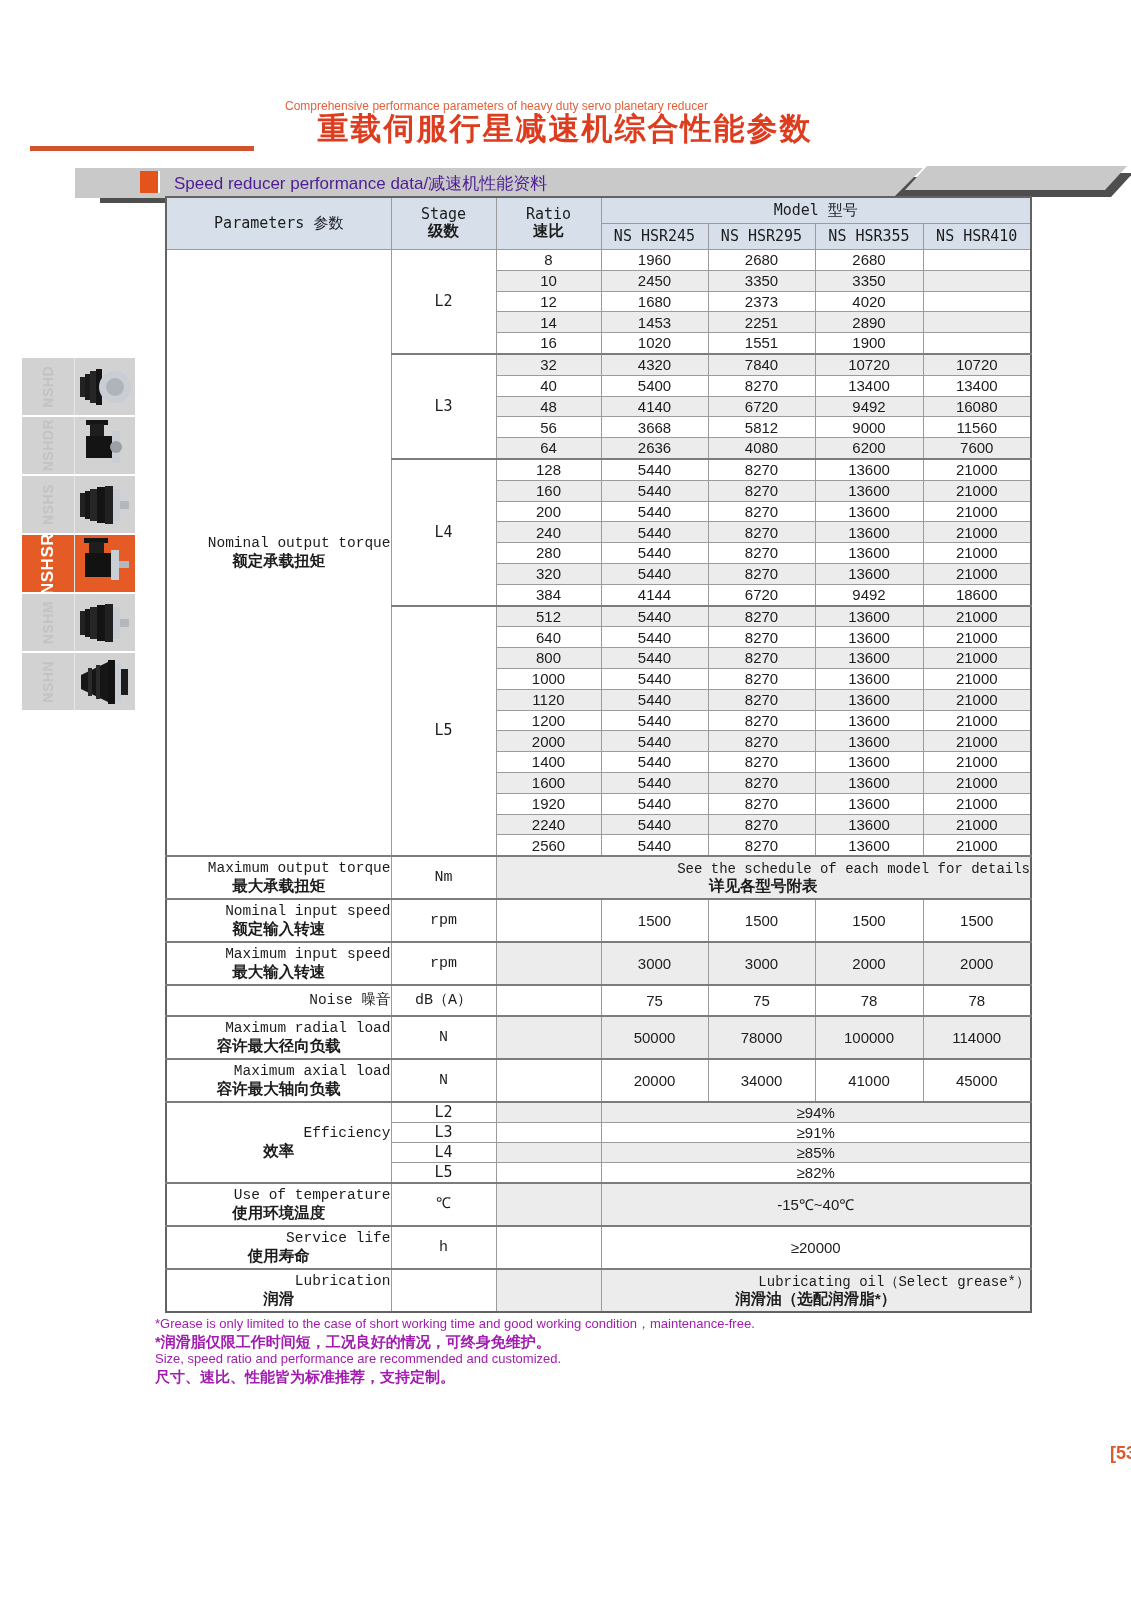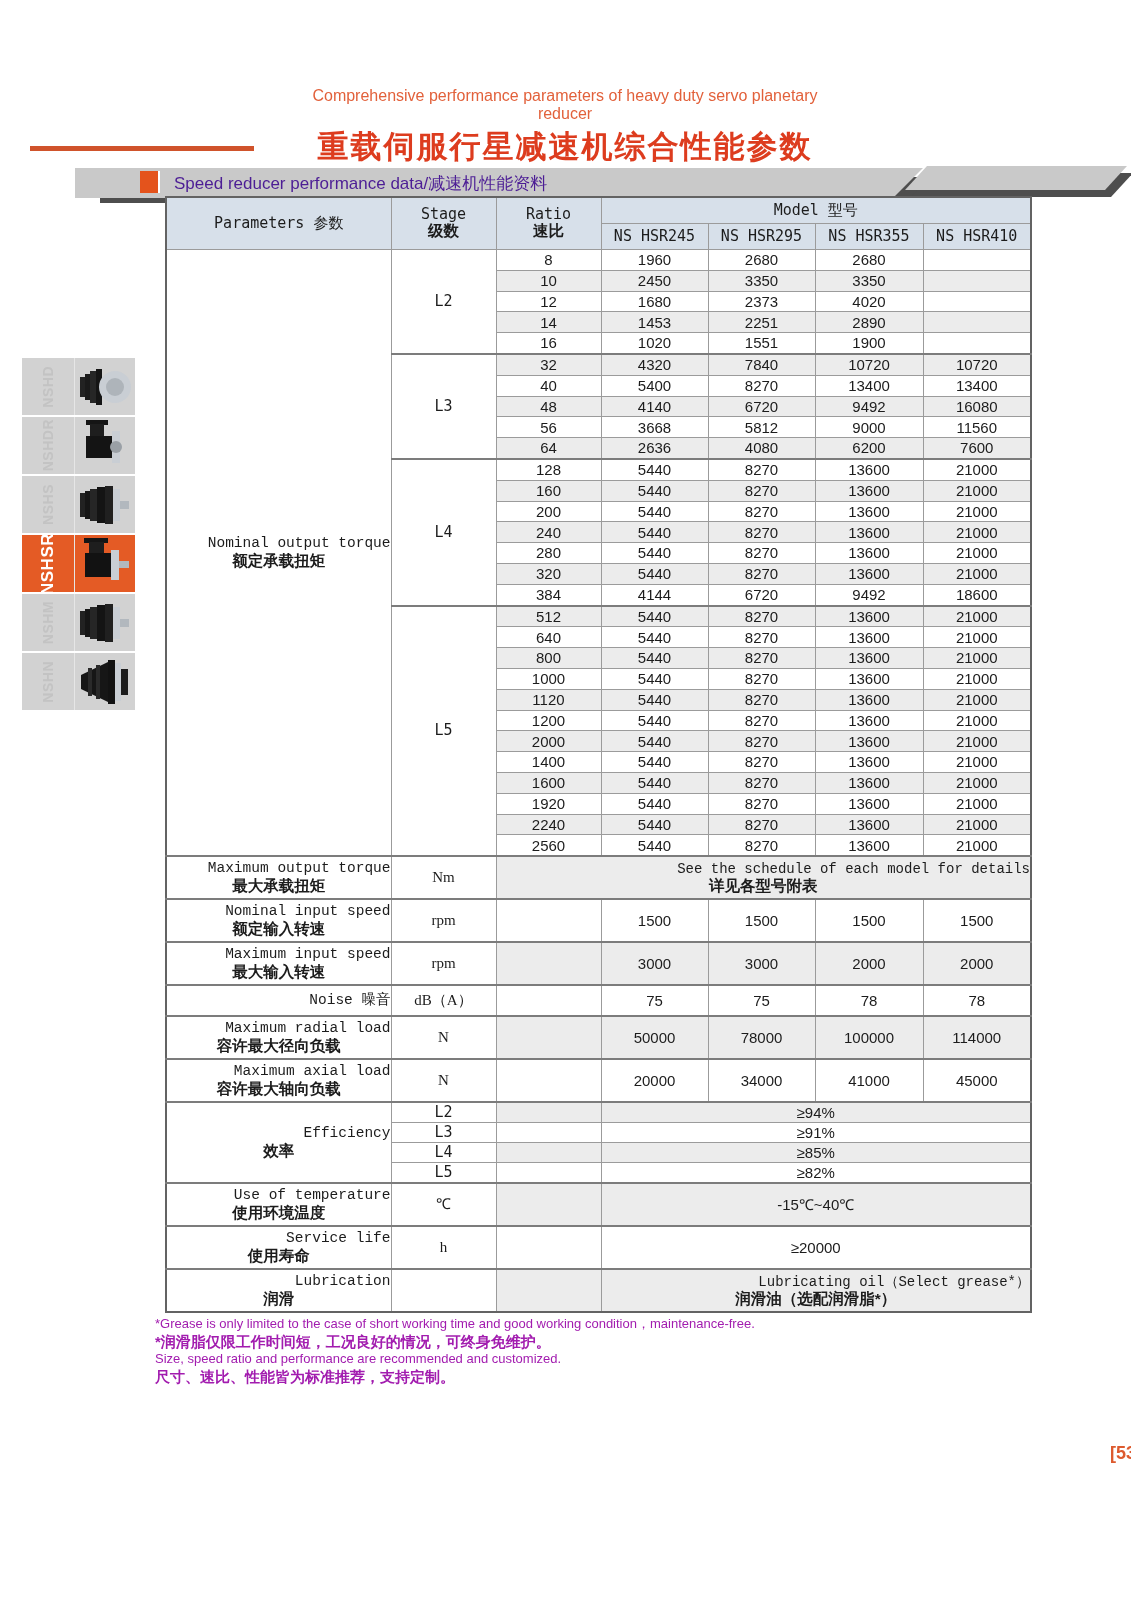--- a/index.html
+++ b/index.html
@@ -3,23 +3,23 @@
 <meta charset="utf-8">
 <style>
   html,body{margin:0;padding:0;background:#e8e8e8;}
   .page{position:relative;width:1131px;height:1600px;background:#ffffff;margin:0 auto;
         font-family:"Liberation Sans",sans-serif;overflow:hidden;}
 
   
   .logo{position:absolute;left:75px;top:70px;font-family:"Liberation Serif",serif;
         font-weight:700;font-size:47px;line-height:1.1;color:#d0532b;letter-spacing:1px;}
   .logo-underline{position:absolute;left:30px;top:146px;width:224px;height:5px;background:#d0532b;}
-  .subtitle{position:absolute;left:285px;top:87px;width:560px;text-align:center;
-            font-size:16px;color:#e2613b;}
-  .title-zh{position:absolute;left:285px;top:126px;width:560px;text-align:center;
+  .subtitle{position:absolute;left:285px;top:99px;width:560px;text-align:left;
+            font-size:12px;color:#e2613b;}
+  .title-zh{position:absolute;left:285px;top:108px;width:560px;text-align:center;
             font-size:31px;font-weight:800;color:#dd3c1e;letter-spacing:2px;}
 
   
   .banner-shadow{position:absolute;left:100px;top:177px;width:840px;height:26px;background:#4e4e4e;
                  clip-path:polygon(0 0,100% 0,calc(100% - 26px) 100%,0 100%);}
   .banner-bar{position:absolute;left:75px;top:168px;width:848px;height:30px;background:#c9c9c9;
               clip-path:polygon(0 0,100% 0,calc(100% - 30px) 100%,0 100%);}
   .banner-slash-shadow{position:absolute;left:911px;top:173px;width:222px;height:24px;background:#4e4e4e;
               clip-path:polygon(22px 0,100% 0,calc(100% - 22px) 100%,0 100%);}
   .banner-slash{position:absolute;left:905px;top:166px;width:222px;height:24px;background:#c9c9c9;
@@ -40,21 +40,21 @@
   .sb-photo{flex:1;display:flex;align-items:center;justify-content:center;}
 
   
   .spec-table-wrap{position:absolute;left:165px;top:196px;}
   table.spec{border-collapse:collapse;table-layout:fixed;width:865px;padding-left:32px;}
   table.spec td,table.spec th{border:1px solid #9b9b9b;text-align:center;vertical-align:middle;
         padding:0;overflow:hidden;font-size:15px;color:#1c1c1c;line-height:1.15;}
   table.spec{border:2px solid #636363;}
   thead th{background:#d7e0ea;font-family:"DejaVu Sans Mono","Liberation Mono",monospace;
         font-weight:400;font-size:15px;height:25px;}
-  .mono{font-family:Liberation Serif, serif;font-weight:400;}
+  .mono{font-family:Liberation Mono, monospace;font-weight:400;}
   .zh-line{font-weight:700;font-size:15.5px;}
   .en-line{font-family:Liberation Mono, monospace;font-size:14px;text-align:right;}
   td.stripe{background:#ececec;}
   .r-torque td{height:19.8px;}
   .r-spec td{height:41px;}
   .r-noise td{height:29px;}
   .r-eff td{height:19px;}
   .group-top{border-top:2px solid #7c7c7c !important;}
   .stage-cell{font-family:"DejaVu Sans Mono","Liberation Mono",monospace;}
   .params-cell .en-line{font-size:14.5px;}

